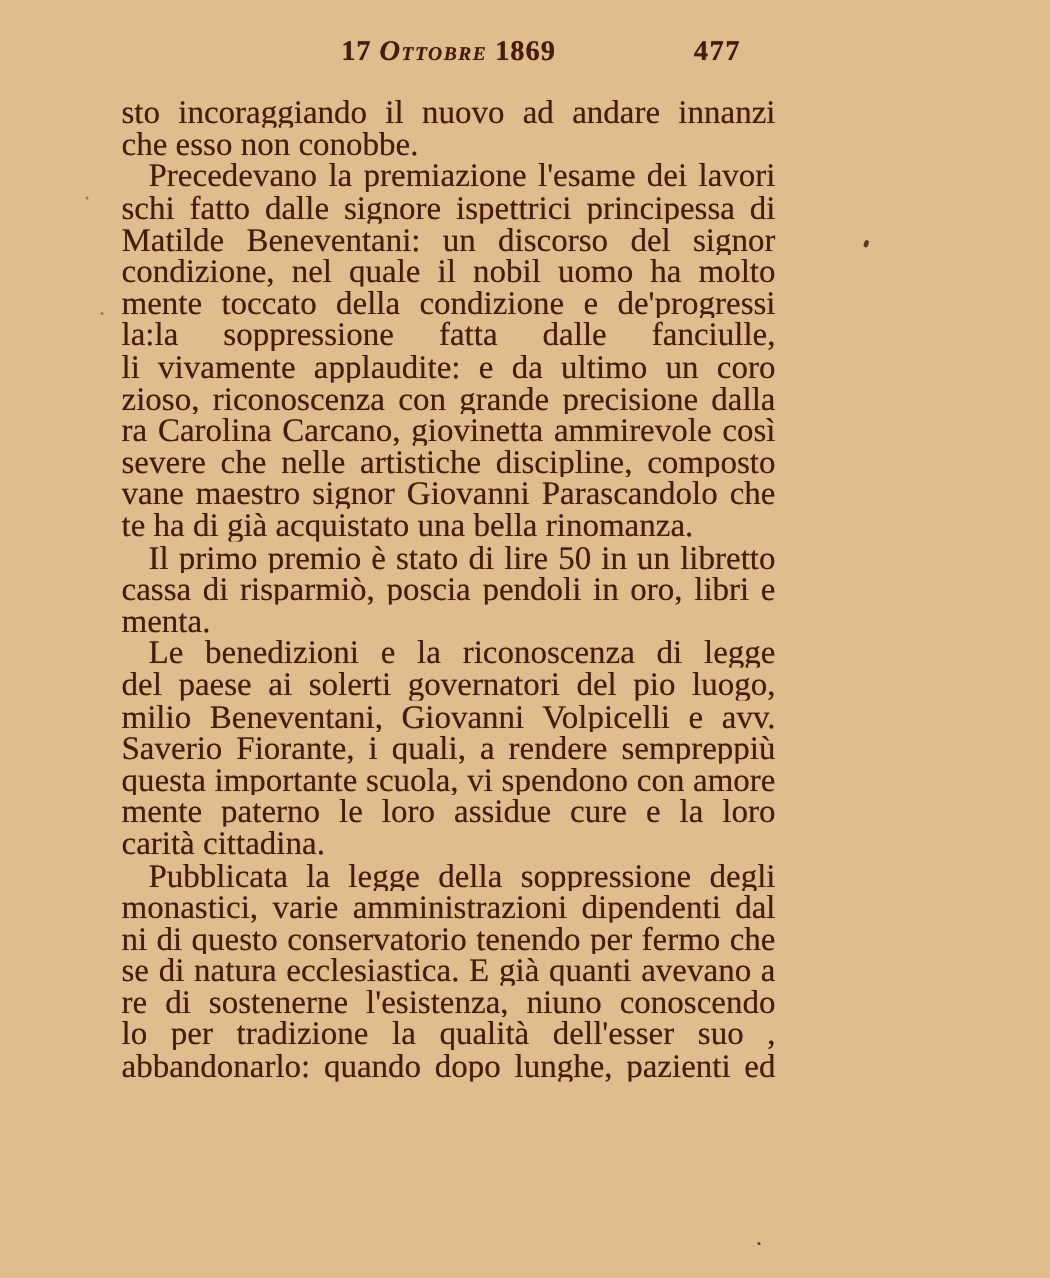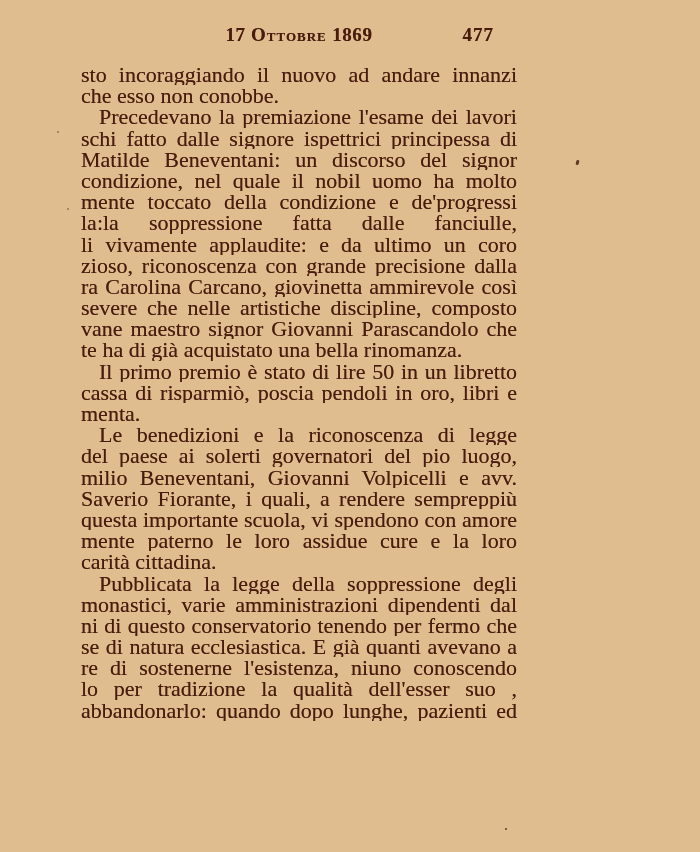--- a/index.html
+++ b/index.html
@@ -10,21 +10,21 @@
     font-family:"Liberation Serif","DejaVu Serif",serif;
     color:var(--ink,#471b0d);
     overflow:hidden;
   }
   .header{
     position:absolute;left:81px;top:24px;width:436px;height:24px;
     font-weight:bold;font-size:19px;line-height:22px;
     text-shadow:0 0 0.5px rgba(71,27,13,0.65);
   }
   .date{text-align:center;letter-spacing:0.6px;}
-  .date .sc{font-variant:small-caps;letter-spacing:1px;}
+  .date .sc{font-variant:small-caps;letter-spacing:1px;font-style:italic;}
   .pagenum{position:absolute;right:23px;top:0;letter-spacing:1px;}
   .body-text{
     position:absolute;left:81px;top:52px;width:436px;
     font-size:22px;line-height:21.2px;
     text-shadow:0 0 0.5px rgba(71,27,13,0.6);
     margin-top:12px;
   }
   .line{
     text-align:justify;
     text-align-last:justify;

